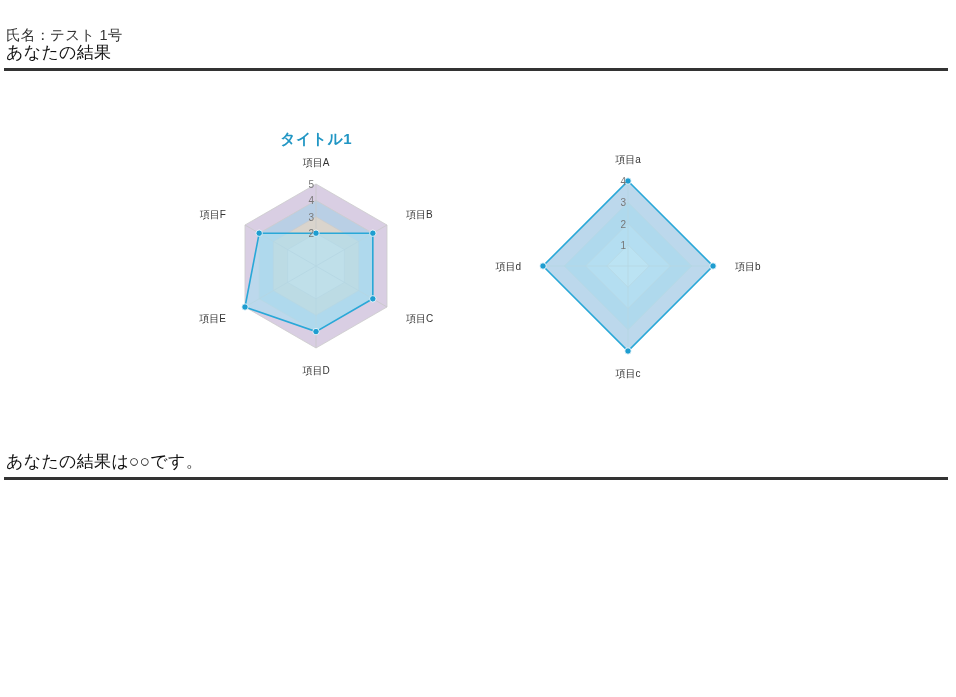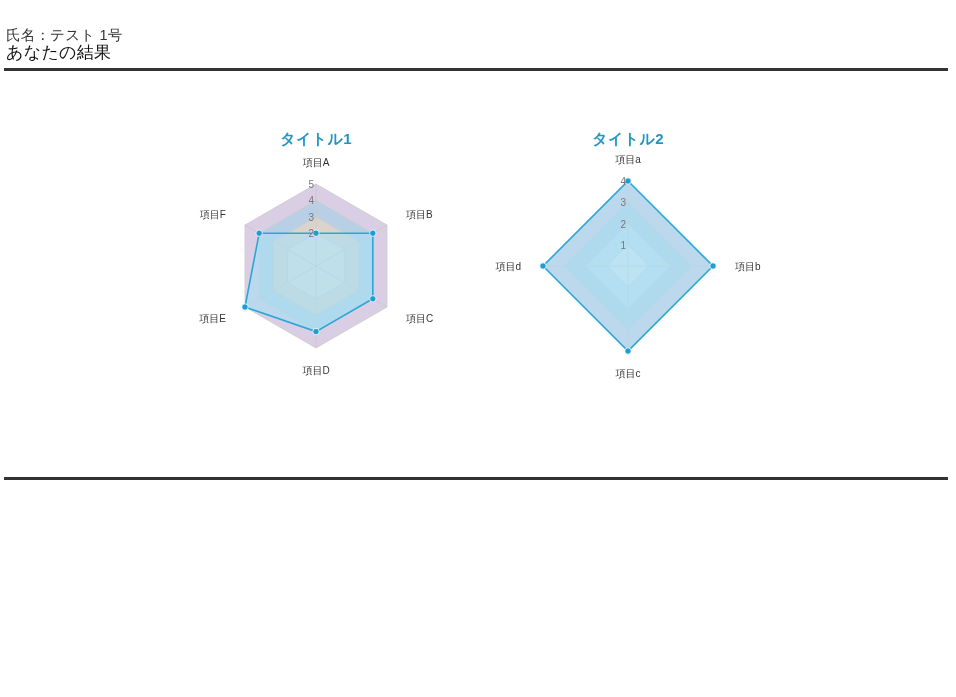--- a/index.html
+++ b/index.html
@@ -138,21 +138,20 @@
           <text x="69.93" y="173.50" class="axis-label" text-anchor="end">項目E</text>
           <text x="69.93" y="69.50" class="axis-label" text-anchor="end">項目F</text>
           <text x="158.00" y="89.20" class="tick-label" text-anchor="end">2</text>
           <text x="158.00" y="72.80" class="tick-label" text-anchor="end">3</text>
           <text x="158.00" y="56.40" class="tick-label" text-anchor="end">4</text>
           <text x="158.00" y="40.00" class="tick-label" text-anchor="end">5</text>
         </svg>
     </div>
 
     <div class="chart-block" id="chart-block-2">
-      <div class="chart-title">タイトル2</div>
       <svg class="chart-svg" id="svg-2" width="320" height="250" viewBox="0 0 320 250">
           <polygon points="160.00,33.00 245.00,118.00 160.00,203.00 75.00,118.00" fill="#b9a6cc" fill-opacity="0.55" stroke="#cccccc" stroke-width="0.8"></polygon>
           <polygon points="160.00,54.25 223.75,118.00 160.00,181.75 96.25,118.00" fill="#9fd0e8" fill-opacity="0.55" stroke="#cccccc" stroke-width="0.8"></polygon>
           <polygon points="160.00,75.50 202.50,118.00 160.00,160.50 117.50,118.00" fill="#cfe9f6" fill-opacity="0.55" stroke="#cccccc" stroke-width="0.8"></polygon>
           <polygon points="160.00,96.75 181.25,118.00 160.00,139.25 138.75,118.00" fill="#e8f5fb" fill-opacity="0.55" stroke="#cccccc" stroke-width="0.8"></polygon>
           <line x1="160" y1="118" x2="160.00" y2="33.00" stroke="#c8c8c8" stroke-width="0.8"></line>
           <line x1="160" y1="118" x2="245.00" y2="118.00" stroke="#c8c8c8" stroke-width="0.8"></line>
           <line x1="160" y1="118" x2="160.00" y2="203.00" stroke="#c8c8c8" stroke-width="0.8"></line>
           <line x1="160" y1="118" x2="75.00" y2="118.00" stroke="#c8c8c8" stroke-width="0.8"></line>
           <polygon points="160.00,33.00 245.00,118.00 160.00,203.00 75.00,118.00" fill="#a9dff2" fill-opacity="0.62" stroke="#29a8d8" stroke-width="1.6"></polygon>
@@ -166,16 +165,17 @@
           <text x="53.00" y="121.50" class="axis-label" text-anchor="end">項目d</text>
           <text x="158.00" y="100.75" class="tick-label" text-anchor="end">1</text>
           <text x="158.00" y="79.50" class="tick-label" text-anchor="end">2</text>
           <text x="158.00" y="58.25" class="tick-label" text-anchor="end">3</text>
           <text x="158.00" y="37.00" class="tick-label" text-anchor="end">4</text>
         </svg>
     </div>
 
   </div>
 
+  <div class="section-title" id="conclusion-heading">あなたの結果は○○です。</div>
   <div class="rule" id="rule-bottom"></div>
 
 
 </div>
 
 </body></html>

